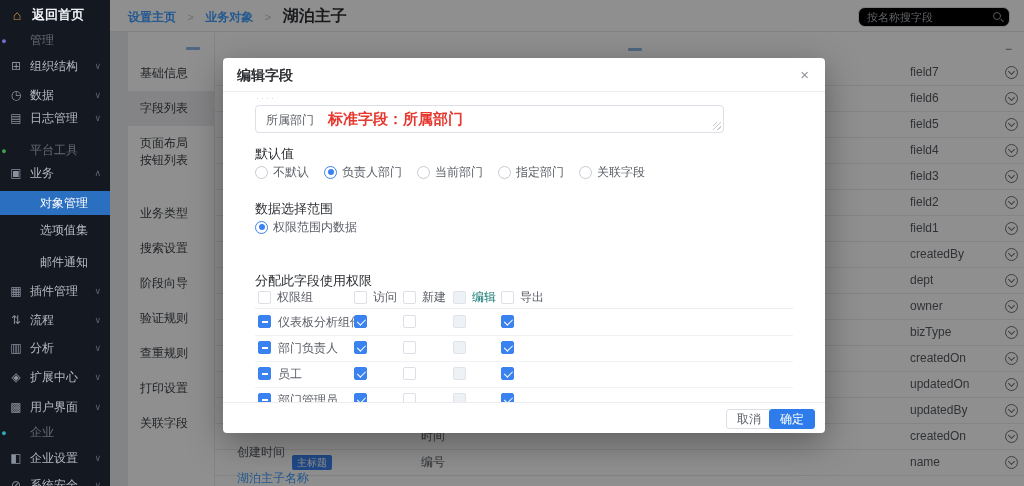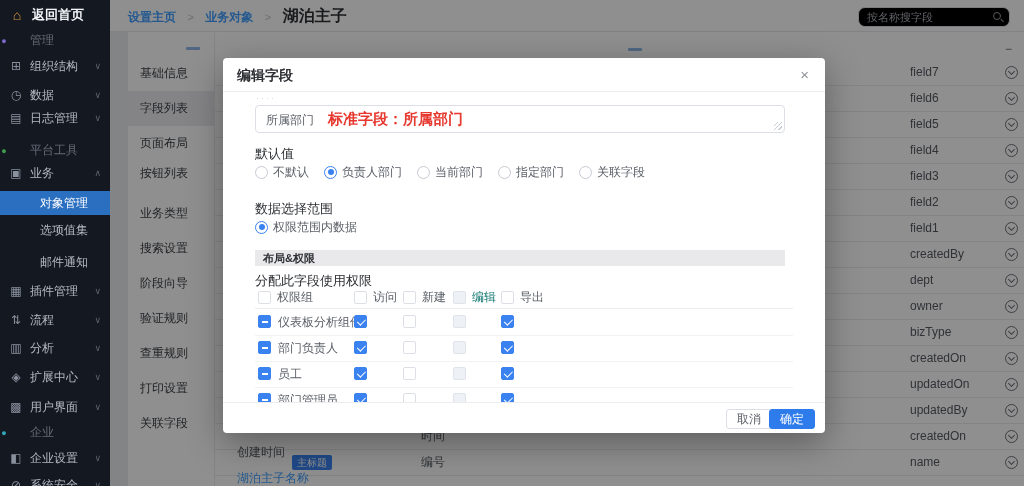--- a/index.html
+++ b/index.html
@@ -67,21 +67,21 @@
   
   .overlay{position:absolute;left:110px;top:0;width:914px;height:486px;background:rgba(0,0,0,0.44);z-index:40;}
   
   .modal{position:absolute;left:223px;top:58px;width:602px;height:375px;background:#fff;border-radius:4px;
          box-shadow:0 10px 35px rgba(0,0,0,0.35);z-index:60;}
   .m-header{position:absolute;left:0;top:0;width:602px;height:34px;border-bottom:1px solid #ececee;box-sizing:border-box;}
   .m-title{position:absolute;left:14px;top:0;line-height:34px;font-size:14px;font-weight:bold;color:#2d2f33;}
   .m-close{position:absolute;right:16px;top:7px;font-size:15px;color:#909399;cursor:pointer;line-height:20px;}
   .m-body{position:absolute;left:0;top:34px;width:602px;height:310px;overflow:hidden;}
   .m-dots{position:absolute;left:33px;top:1px;color:#d3d6db;font-size:9px;letter-spacing:2px;}
-  .m-textarea{position:absolute;left:32px;top:13px;width:530px;height:28px;border:1px solid #dcdfe6;border-radius:4px;box-sizing:border-box;cursor:text;padding-left:30px;}
+  .m-textarea{position:absolute;left:32px;top:13px;width:469px;height:28px;border:1px solid #dcdfe6;border-radius:4px;box-sizing:border-box;cursor:text;padding-left:30px;}
   .m-field-value{position:absolute;left:10px;top:6px;font-size:12px;color:#5a5e66;}
   .m-annotation{position:absolute;left:72px;top:4px;font-size:15px;font-weight:bold;color:#e6382e;white-space:nowrap;}
   .m-resize{position:absolute;right:2px;bottom:2px;width:8px;height:8px;
             background:repeating-linear-gradient(-45deg,transparent 0 2px,#c8ccd4 2px 3px);}
   .m-label{position:absolute;left:32px;font-size:13px;color:#2d2f33;}
   .r-group{position:absolute;left:32px;display:flex;gap:15px;align-items:center;height:14px;}
   .r-opt{display:flex;align-items:center;gap:5px;cursor:pointer;}
   .radio{display:inline-block;width:13px;height:13px;border:1px solid #c6cad2;border-radius:50%;background:#fff;box-sizing:border-box;position:relative;flex:none;}
   .radio[data-state="selected"]{border-color:#3a82f0;}
   .radio[data-state="selected"]::after{content:"";position:absolute;left:2.5px;top:2.5px;width:6px;height:6px;border-radius:50%;background:#3a82f0;}
@@ -128,21 +128,21 @@
       <span class="search-icon"></span>
     </div>
   </div>
 
   <div class="content">
     <div class="menu-panel">
       <span class="skel-dash" style="left:58px;top:15px"></span>
       <div class="menu-item" style="top:24px"><span>基础信息</span></div>
       <div class="menu-item" style="top:59px" data-active="true"><span>字段列表</span></div>
       <div class="menu-item" style="top:94px"><span>页面布局</span></div>
-      <div class="menu-item" style="top:124px"><span>按钮列表</span></div>
+      <div class="menu-item" style="top:111px"><span>按钮列表</span></div>
       <div class="menu-item" style="top:164px"><span>业务类型</span></div>
       <div class="menu-item" style="top:199px"><span>搜索设置</span></div>
       <div class="menu-item" style="top:234px"><span>阶段向导</span></div>
       <div class="menu-item" style="top:269px"><span>验证规则</span></div>
       <div class="menu-item" style="top:304px"><span>查重规则</span></div>
       <div class="menu-item" style="top:339px"><span>打印设置</span></div>
       <div class="menu-item" style="top:374px"><span>关联字段</span></div>
     </div>
 
     <div class="table-panel">
@@ -363,21 +363,20 @@
       </div>
 
       <div class="m-label" style="top:108px">数据选择范围</div>
       <div class="r-group" style="top:128px">
         <span class="r-opt">
             <span class="radio" data-state="selected"></span>
             <span class="r-lbl">权限范围内数据</span>
           </span>
       </div>
 
-      <div class="m-bar">布局&amp;权限</div>
       <div class="m-label" style="top:180px">分配此字段使用权限</div>
 
       <div class="p-head">
         <span class="p-col" style="left:35px" data-state="unchecked">
             <span class="cb" data-state="unchecked"></span>
             <span class="p-lbl">权限组</span>
           </span>
         <span class="p-col" style="left:131px" data-state="unchecked">
             <span class="cb" data-state="unchecked"></span>
             <span class="p-lbl">访问</span>

